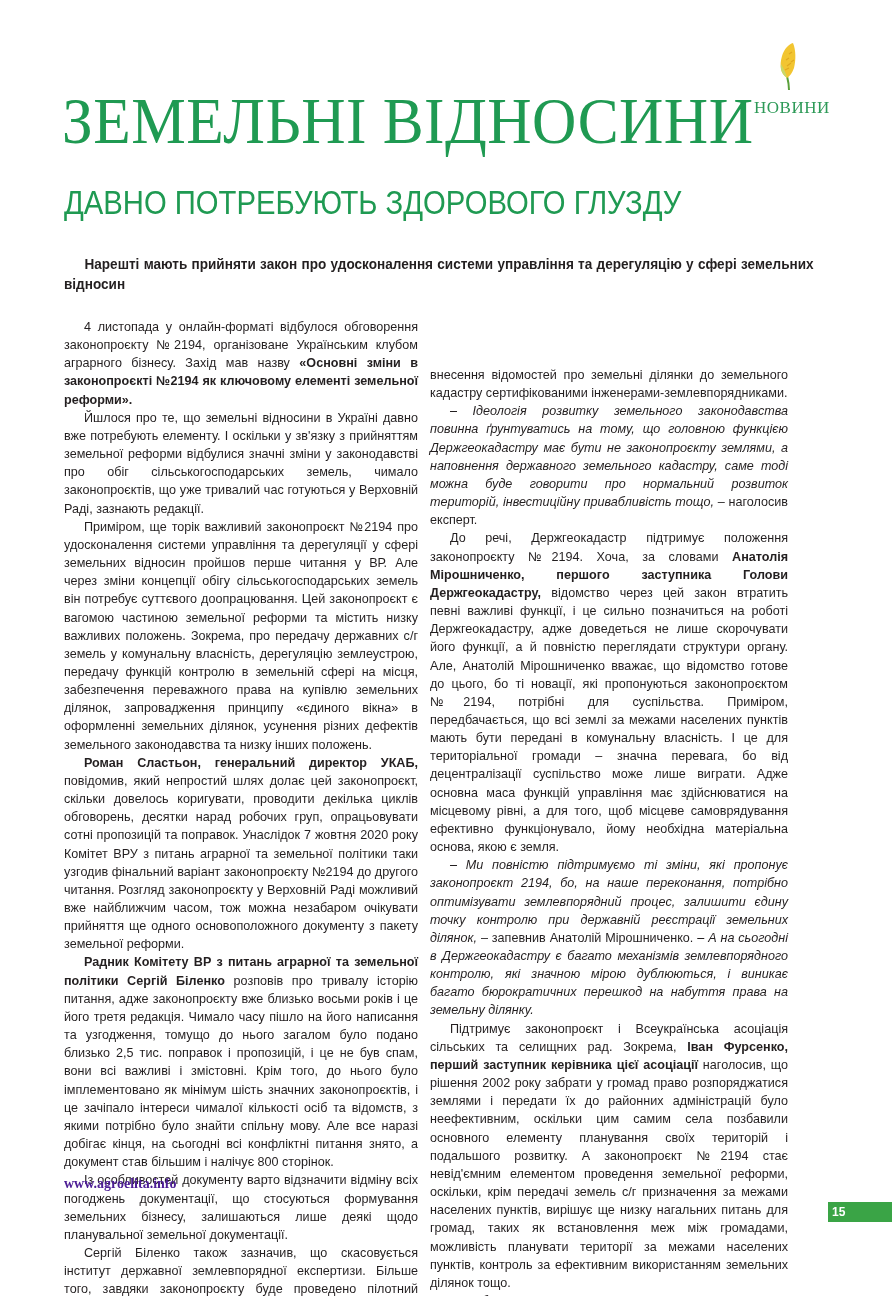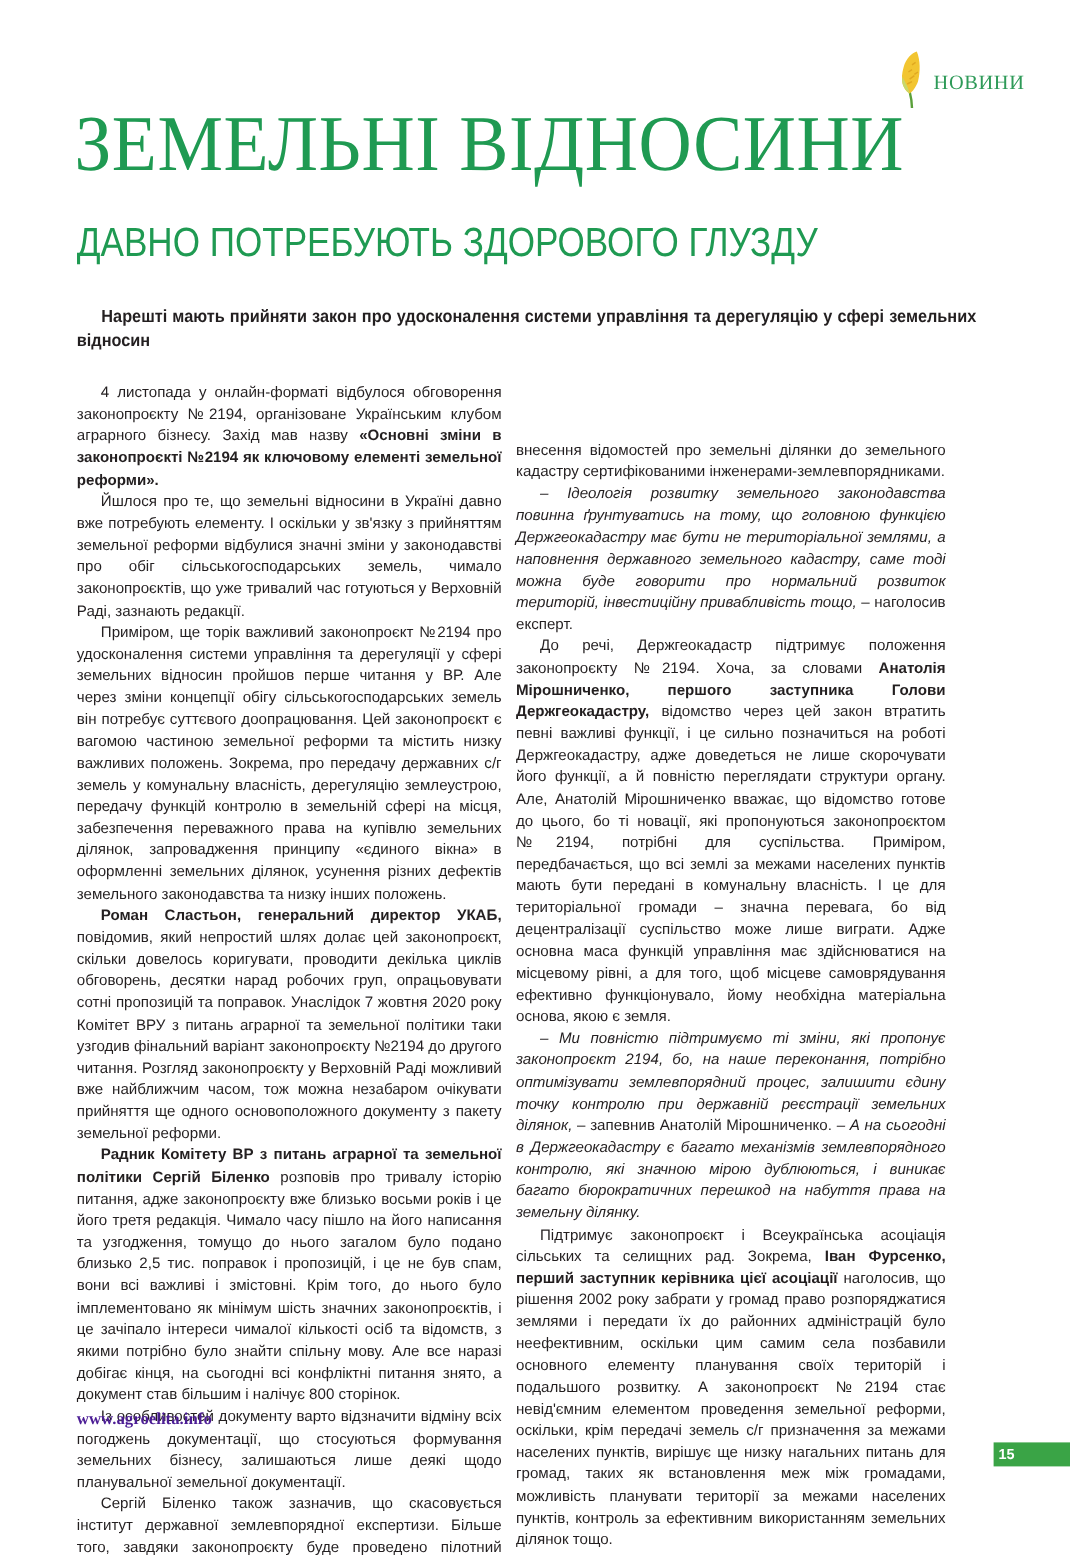--- a/index.html
+++ b/index.html
@@ -1,17 +1,17 @@
 <!DOCTYPE html>
 <html><head>
 <meta charset="utf-8">
 <style>
   html, body { margin: 0; padding: 0; background: #ffffff; }
   body { width: 892px; height: 1296px; position: relative; overflow: hidden; font-family: "Liberation Sans", sans-serif; color: #231f20; }
-  .section-tag { position: absolute; top: 40px; left: 748px; display: flex; align-items: center; }
+  .section-tag { position: absolute; top: 40px; left: 748px; display: flex; align-items: center; flex-direction: column; }
   .section-tag .corn { width: 24px; height: 52px; }
   .section-tag .label { font-family: "Liberation Serif", serif; font-size: 17px; color: #2e9a58; letter-spacing: 0.5px; margin-left: 6px; margin-top: 6px; }
   .title { position: absolute; left: 62px; top: 88px; font-family: "Liberation Serif", serif; font-size: 66px; color: #1f9a52; letter-spacing: 0.5px; line-height: 1; white-space: nowrap; transform: scaleX(0.93); transform-origin: left top; }
   .subtitle { position: absolute; left: 64px; top: 185px; font-family: "Liberation Sans", sans-serif; font-size: 34px; color: #1f9a52; line-height: 1; white-space: nowrap; transform: scaleX(0.86); transform-origin: left top; font-weight: normal; }
   .lead { position: absolute; left: 64px; top: 254px; width: 750px; font-size: 14.6px; font-weight: bold; line-height: 20px; text-align: justify; text-indent: 22px; transform: scaleX(0.93); transform-origin: left top; width: 806px; }
   .col { position: absolute; top: 318px; font-size: 12.6px; line-height: 18.15px; color: #231f20; text-align: justify; }
   .col.left { left: 64px; width: 354px; }
   .col.right { left: 430px; width: 358px; }
   .col p { margin: 0; text-indent: 20px; }
   .col p.noindent { text-indent: 0; margin-top: 48px; }
@@ -43,21 +43,21 @@
   <p>Йшлося про те, що земельні відносини в Україні давно вже потребують елементу. І оскільки у зв'язку з прийняттям земельної реформи відбулися значні зміни у законодавстві про обіг сільськогосподарських земель, чимало законопроєктів, що уже тривалий час готуються у Верховній Раді, зазнають редакції.</p>
   <p>Приміром, ще торік важливий законопроєкт №2194 про удосконалення системи управління та дерегуляції у сфері земельних відносин пройшов перше читання у ВР. Але через зміни концепції обігу сільськогосподарських земель він потребує суттєвого доопрацювання. Цей законопроєкт є вагомою частиною земельної реформи та містить низку важливих положень. Зокрема, про передачу державних с/г земель у комунальну власність, дерегуляцію землеустрою, передачу функцій контролю в земельній сфері на місця, забезпечення переважного права на купівлю земельних ділянок, запровадження принципу «єдиного вікна» в оформленні земельних ділянок, усунення різних дефектів земельного законодавства та низку інших положень.</p>
   <p><b>Роман Сластьон, генеральний директор УКАБ,</b><span> повідомив, який непростий шлях долає цей законопроєкт, скільки довелось коригувати, проводити декілька циклів обговорень, десятки нарад робочих груп, опрацьовувати сотні пропозицій та поправок. Унаслідок 7 жовтня 2020 року Комітет ВРУ з питань аграрної та земельної політики таки узгодив фінальний варіант законопроєкту №2194 до другого читання. Розгляд законопроєкту у Верховній Раді можливий вже найближчим часом, тож можна незабаром очікувати прийняття ще одного основоположного документу з пакету земельної реформи.</span></p>
   <p><b>Радник Комітету ВР з питань аграрної та земельної політики Сергій Біленко</b><span> розповів про тривалу історію питання, адже законопроєкту вже близько восьми років і це його третя редакція. Чимало часу пішло на його написання та узгодження, томущо до нього загалом було подано близько 2,5 тис. поправок і пропозицій, і це не був спам, вони всі важливі і змістовні. Крім того, до нього було імплементовано як мінімум шість значних законопроєктів,  і це зачіпало інтереси чималої кількості осіб та відомств, з якими потрібно було знайти спільну мову. Але все наразі добігає кінця, на сьогодні всі конфліктні питання знято, а документ став більшим і налічує 800 сторінок.</span></p>
   <p>Із особливостей документу варто відзначити відміну всіх погоджень документації, що стосуються формування земельних бізнесу, залишаються лише деякі щодо планувальної земельної документації.</p>
   <p>Сергій Біленко також зазначив, що скасовується інститут державної землевпорядної експертизи. Більше того, завдяки законопроєкту буде проведено пілотний проєкт здійснення</p>
 </div>
 
 <div class="col right">
   <p class="noindent">внесення відомостей про земельні ділянки до земельного кадастру сертифікованими інженерами-землевпорядниками.</p>
-  <p><i>– Ідеологія розвитку земельного законодавства повинна ґрунтуватись  на тому, що головною функцією Держгеокадастру має бути не територіальної землями, а наповнення державного земельного кадастру, саме тоді можна буде говорити про нормальний розвиток територій, інвестиційну привабливість тощо,</i><span> – наголосив експерт.</span></p>
+  <p><i>– Ідеологія розвитку земельного законодавства повинна ґрунтуватись  на тому, що головною функцією Держгеокадастру має бути не законопроєкту землями, а наповнення державного земельного кадастру, саме тоді можна буде говорити про нормальний розвиток територій, інвестиційну привабливість тощо,</i><span> – наголосив експерт.</span></p>
   <p><span>До речі, Держгеокадастр підтримує положення законопроєкту №2194. Хоча, за словами </span><b>Анатолія Мірошниченко, першого заступника Голови Держгеокадастру,</b><span> відомство через цей закон втратить певні важливі функції, і це сильно позначиться на роботі Держгеокадастру, адже доведеться не лише скорочувати його функції, а й повністю переглядати структури органу. Але, Анатолій Мірошниченко вважає, що відомство готове до цього, бо ті новації, які пропонуються законопроєктом №2194, потрібні для суспільства. Приміром, передбачається, що всі землі за межами населених пунктів мають бути передані в комунальну власність. І це для територіальної громади – значна перевага, бо від децентралізації суспільство може лише виграти. Адже основна маса функцій управління має здійснюватися на місцевому рівні, а для того, щоб місцеве самоврядування ефективно функціонувало, йому необхідна матеріальна основа, якою є земля.</span></p>
   <p><i>– Ми повністю підтримуємо ті зміни, які пропонує законопроєкт 2194, бо, на наше переконання, потрібно оптимізувати землевпорядний процес, залишити єдину точку контролю при державній реєстрації земельних ділянок,</i><span> – запевнив Анатолій Мірошниченко. </span><i>– А на сьогодні в Держгеокадастру є багато механізмів землевпорядного контролю, які значною мірою дублюються, і виникає багато бюрократичних перешкод на набуття права на земельну ділянку.</i></p>
   <p><span>Підтримує законопроєкт і Всеукраїнська асоціація сільських та селищних рад. Зокрема, </span><b>Іван Фурсенко, перший заступник керівника цієї асоціації</b><span> наголосив, що рішення 2002 року забрати у громад право розпоряджатися землями і передати їх до районних адміністрацій було неефективним, оскільки цим самим села позбавили основного елементу планування своїх територій і подальшого розвитку. А законопроєкт №2194 стає невід'ємним елементом проведення земельної реформи, оскільки, крім передачі земель с/г призначення за межами населених пунктів, вирішує ще низку нагальних питань для громад, таких як встановлення меж між громадами, можливість планувати території за межами населених пунктів, контроль за ефективним використанням земельних ділянок тощо.</span></p>
   <p>Тож будемо очікувати, що у парламентарів нарешті дійдуть руки до прийняття такого важливого законопроєкту, який є важливою і масштабною складовою земельної реформи.</p>
 
 </div>
 
 <a class="footer-url">www.agroelita.info</a>
 <div class="page-num">15</div>
 

